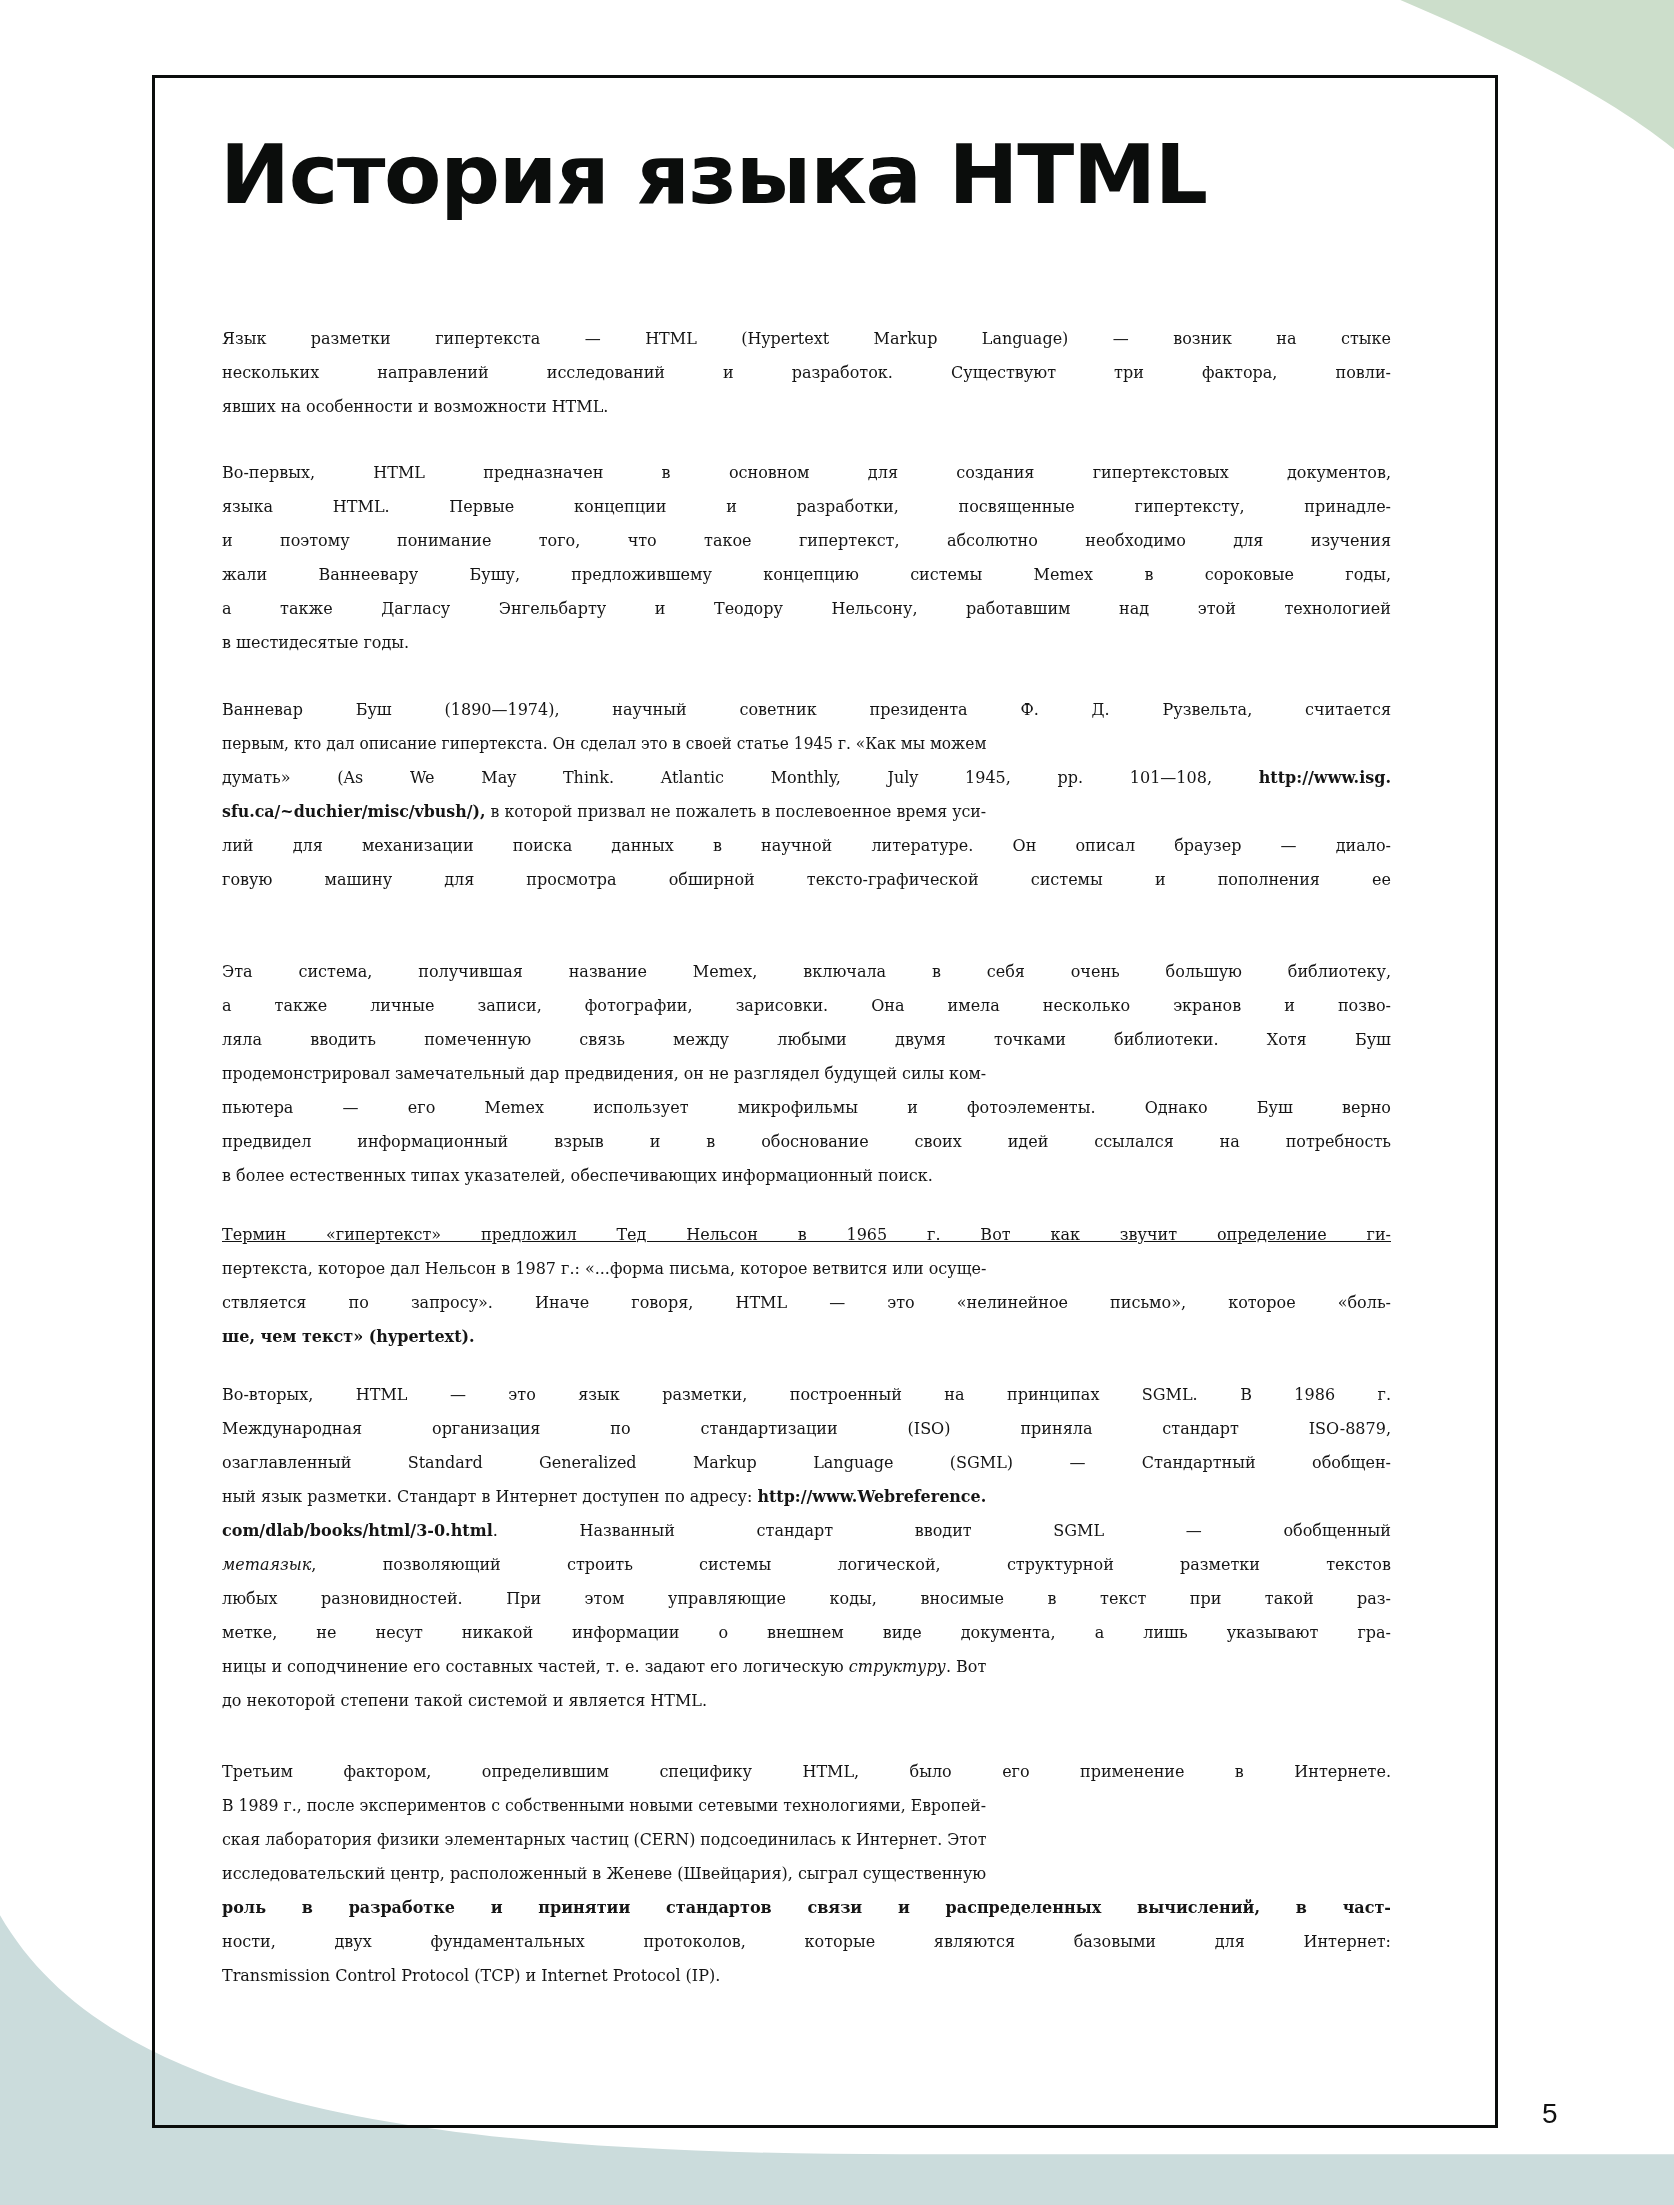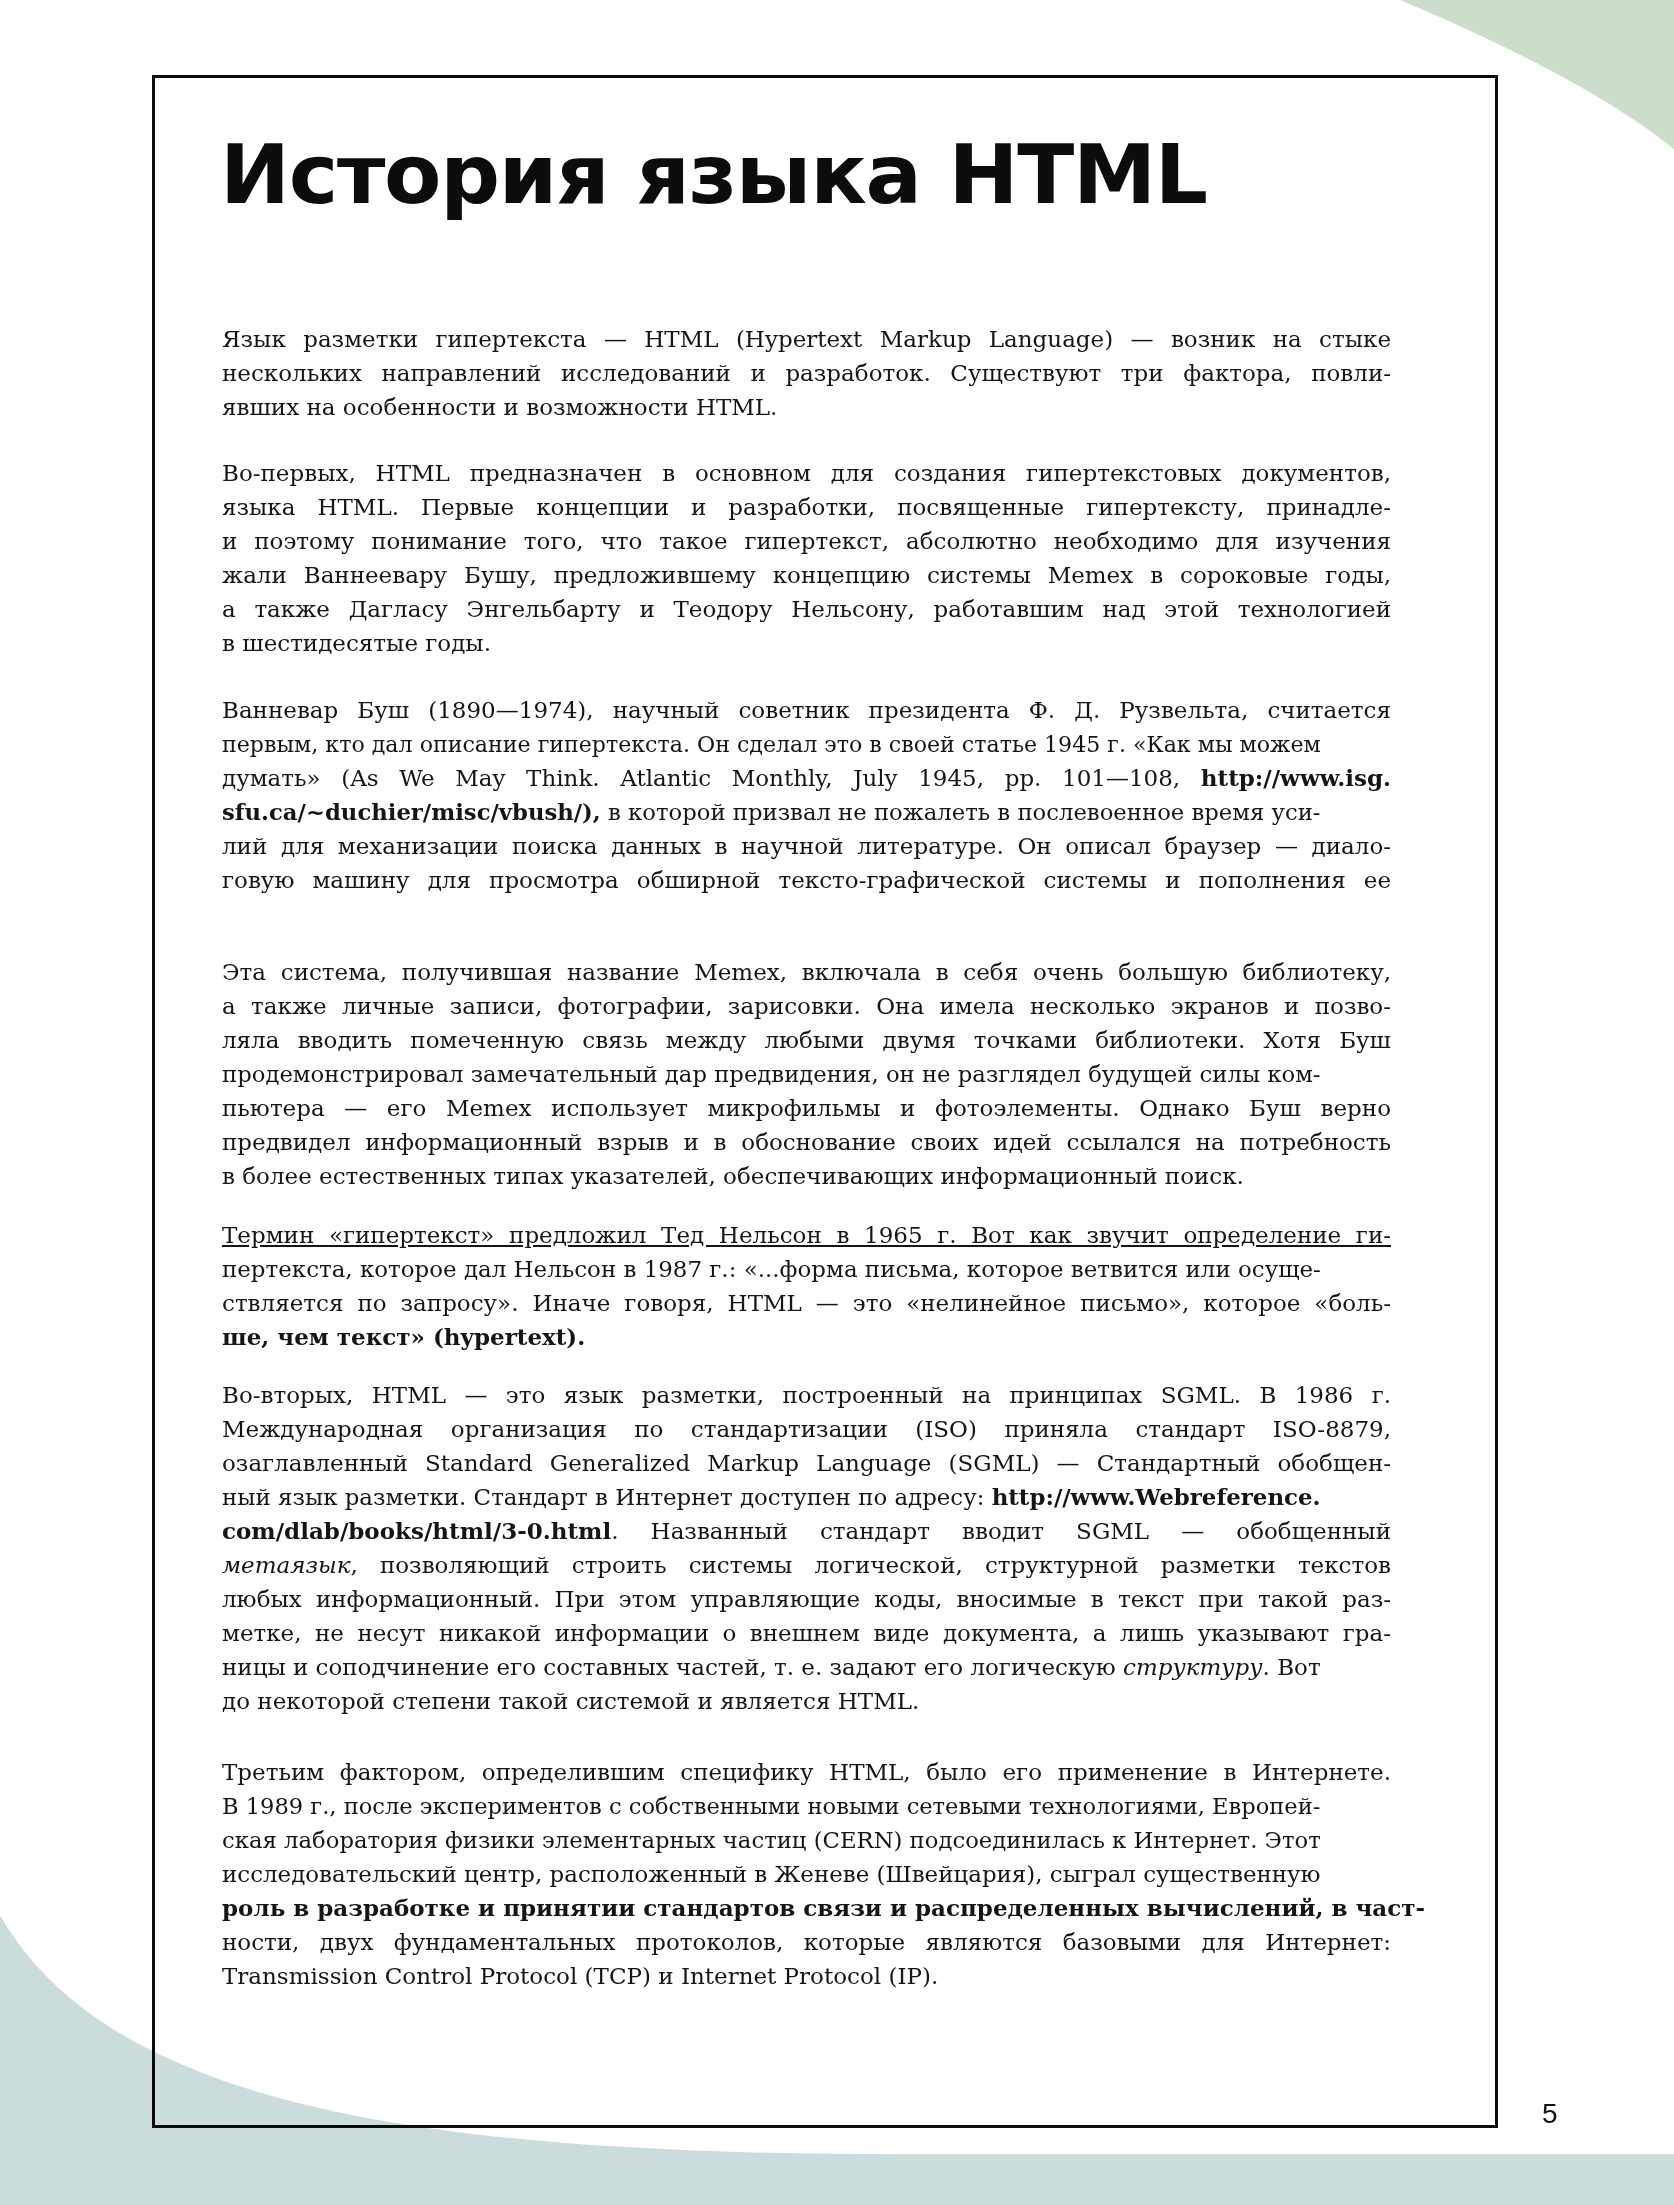--- a/index.html
+++ b/index.html
@@ -1,20 +1,20 @@
 <!DOCTYPE html>
 <html style="font-size:10.3px"><head>
 <meta charset="utf-8">
 <style>
   html, body { margin:0; padding:0; }
   body { width:1674px; height:2205px; position:relative; overflow:hidden; background:#ffffff; }
   .deco { position:absolute; left:0; top:0; width:1674px; height:2205px; }
   .frame { position:absolute; left:152px; top:75px; width:1346px; height:2053px; border:3.9px solid #0b0d0c; box-sizing:border-box; }
   .title { position:absolute; left:220px; top:126px; margin:0; font-family:"DejaVu Sans", sans-serif; font-weight:bold; font-size:82px; line-height:97px; color:#0b0d0c; letter-spacing:-1.3px; transform:scaleX(1.02); transform-origin:left top; white-space:nowrap; }
-  .para { position:absolute; left:222px; width:1169px; font-family:"DejaVu Serif", serif; font-size:23px; line-height:34px; color:#151515; }
+  .para { position:absolute; left:222px; width:1169px; font-family:"DejaVu Serif", serif; font-size:16px; line-height:34px; color:#151515; }
   .line { display:block; text-align:justify; text-align-last:justify; white-space:nowrap; height:34px; overflow:visible; }
   .line.last { text-align-last:left; }
   b { font-weight:bold; }
   i { }
   .pagenum { position:absolute; left:1542px; top:2098px; font-family:"Liberation Sans", sans-serif; font-size:28px; color:#111; }
 </style>
 </head>
 <body>
 
 <svg class="deco" viewBox="0 0 2600 3425" preserveAspectRatio="none">
@@ -62,21 +62,21 @@
     <span class="line" style="display: block;"><span>ствляется по запросу». Иначе говоря, HTML — это «нелинейное письмо», которое «боль-</span></span>
     <span class="line last" style="display: block; font-weight: bold;"><span>ше, чем текст» (hypertext).</span></span>
   </div>
 <div class="para" style="top:1378px;">
     <span class="line" style="display: block;"><span>Во-вторых, HTML — это язык разметки, построенный на принципах SGML. В 1986 г.</span></span>
     <span class="line" style="display: block;"><span>Международная организация по стандартизации (ISO) приняла стандарт ISO-8879,</span></span>
     <span class="line" style="display: block;"><span>озаглавленный Standard Generalized Markup Language (SGML) — Стандартный обобщен-</span></span>
     <span class="line" style="display: block; transform-origin: left top; transform: scaleX(0.9951); width: 1174px; text-align-last: left;"><span>ный язык разметки. Стандарт в Интернет доступен по адресу: </span><b>http://www.Webreference.</b></span>
     <span class="line" style="display: block;"><b>com/dlab/books/html/3-0.html</b><span>. Названный стандарт вводит SGML — обобщенный</span></span>
     <span class="line" style="display: block;"><i>метаязык</i><span>, позволяющий строить системы логической, структурной разметки текстов</span></span>
-    <span class="line" style="display: block;"><span>любых информационный. При этом управляющие коды, вносимые в текст при такой раз-</span></span>
+    <span class="line" style="display: block;"><span>любых разновидностей. При этом управляющие коды, вносимые в текст при такой раз-</span></span>
     <span class="line" style="display: block;"><span>метке, не несут никакой информации о внешнем виде документа, а лишь указывают гра-</span></span>
     <span class="line" style="display: block; transform-origin: left top; transform: scaleX(0.9989); width: 1170px; text-align-last: left;"><span>ницы и соподчинение его составных частей, т. е. задают его логическую </span><i>структуру</i><span>. Вот</span></span>
     <span class="line last" style="display: block;"><span>до некоторой степени такой системой и является HTML.</span></span>
   </div>
 <div class="para" style="top:1755px;">
     <span class="line" style="display: block;"><span>Третьим фактором, определившим специфику HTML, было его применение в Интернете.</span></span>
     <span class="line" style="display: block; transform-origin: left top; transform: scaleX(0.9811); width: 1191px; text-align-last: left;"><span>В 1989 г., после экспериментов с собственными новыми сетевыми технологиями, Европей-</span></span>
     <span class="line" style="display: block; transform-origin: left top; transform: scaleX(0.988); width: 1183px; text-align-last: left;"><span>ская лаборатория физики элементарных частиц (CERN) подсоединилась к Интернет. Этот</span></span>
     <span class="line" style="display: block; transform-origin: left top; transform: scaleX(0.9973); width: 1172px; text-align-last: left;"><span>исследовательский центр, расположенный в Женеве (Швейцария), сыграл существенную</span></span>
     <span class="line" style="display: block; font-weight: bold;"><span>роль в разработке и принятии стандартов связи и распределенных вычислений, в част-</span></span>

